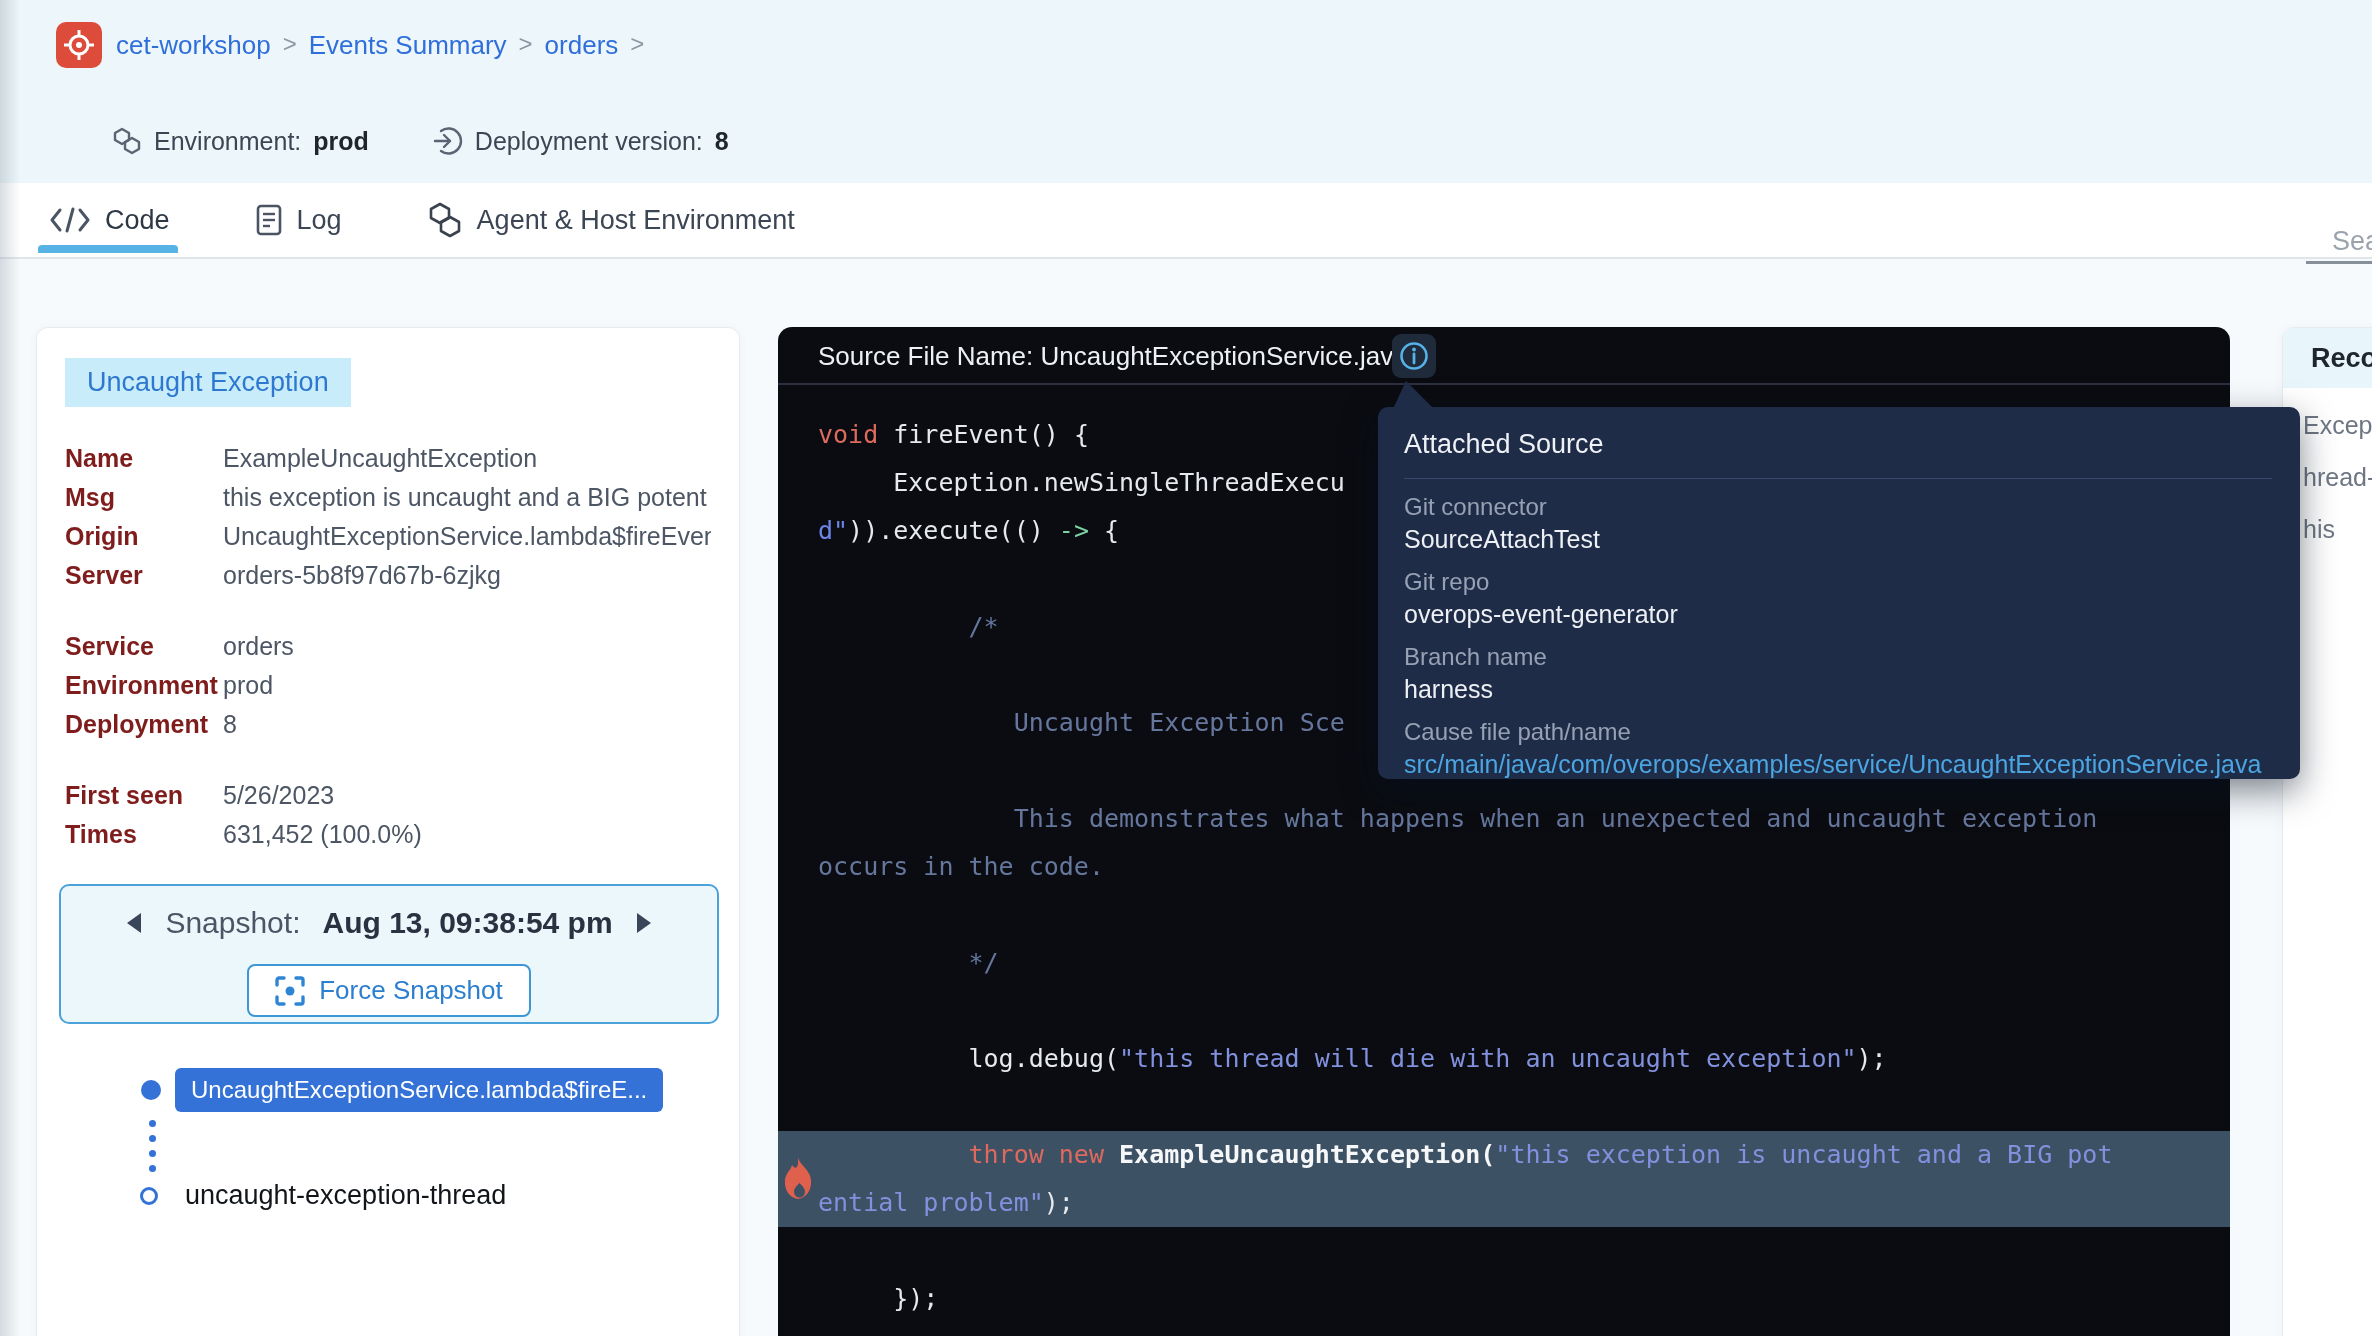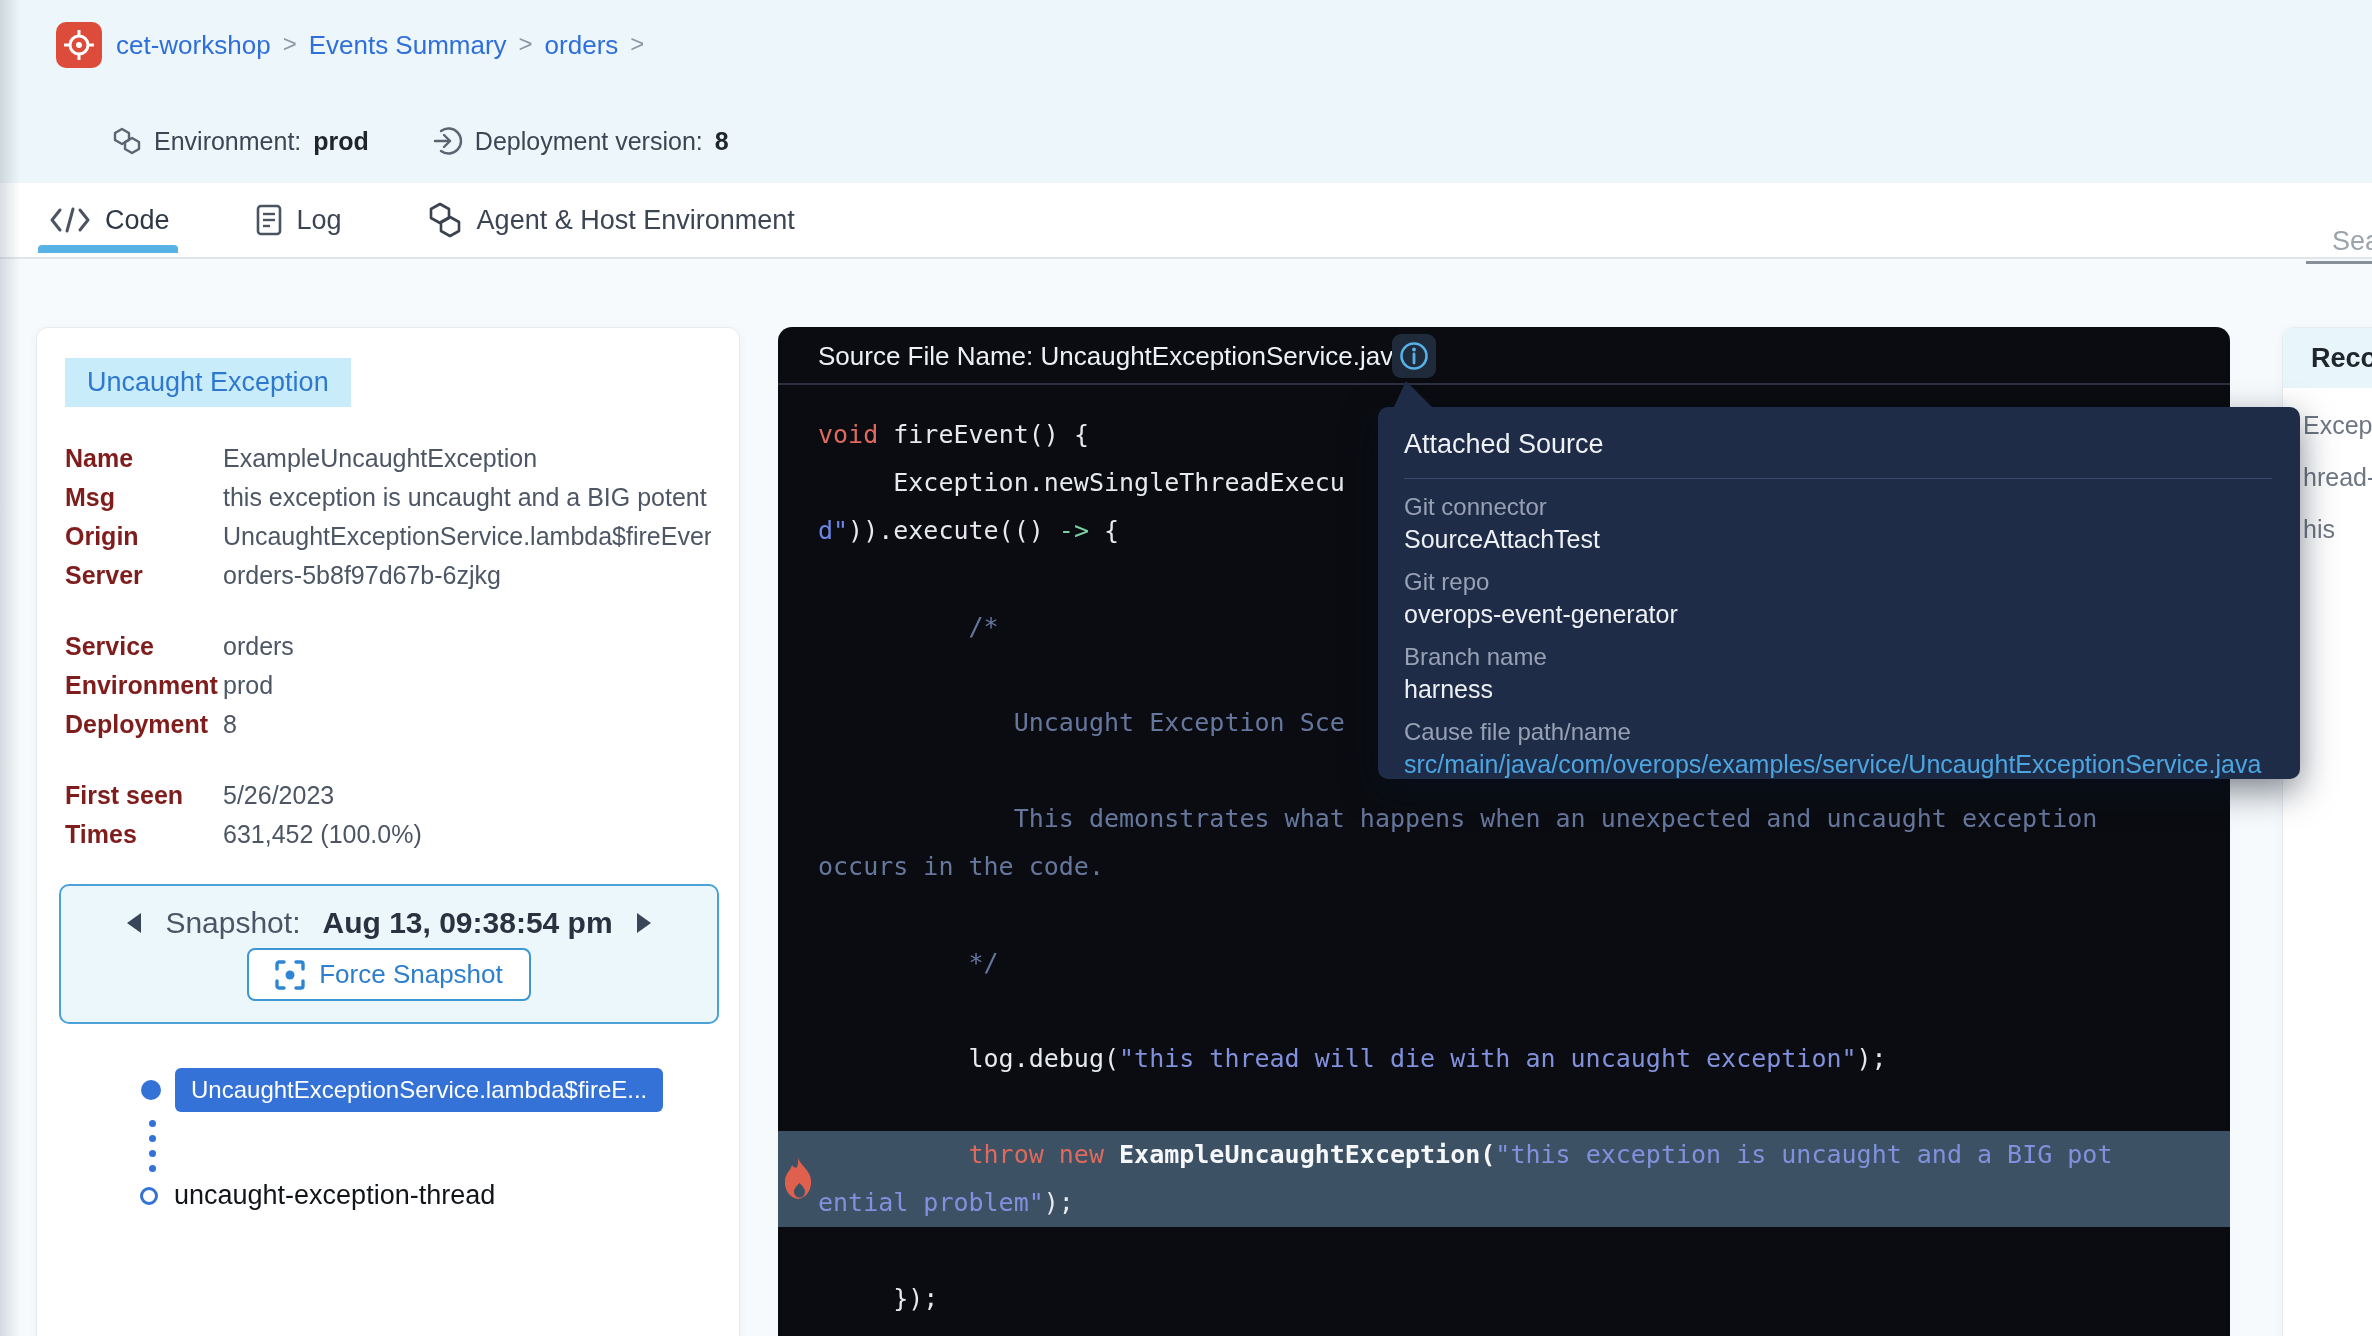--- a/index.html
+++ b/index.html
@@ -36,28 +36,28 @@
   .left-card { position:absolute; left:36px; top:327px; width:704px; height:1060px; background:#fff; border:1px solid #e7ebf0; border-radius:12px; box-shadow:0 2px 10px rgba(40,60,90,0.05); padding:30px 28px; }
   .badge { display:inline-block; background:#c9ecfb; color:#2e79cf; font-size:27px; padding:9px 22px; border-radius:0; }
   .fgroup { margin-top:32px; }
   .frow { display:flex; font-size:25px; line-height:39px; }
   .frow .fl { width:158px; flex:0 0 auto; font-weight:bold; color:#7f1d1d; }
   .frow .fv { color:#4d5664; white-space:nowrap; overflow:hidden; max-width:488px; }
   .snapbox { margin-top:30px; width:660px; height:140px; margin-left:-6px; background:#ecf7fc; border:2px solid #4aa2d9; border-radius:10px; text-align:center; padding-top:20px; }
   .snaprow { display:flex; align-items:center; justify-content:center; gap:22px; font-size:30px; color:#4b5565; }
   .snaprow b { color:#2a3140; }
   .snap-arrow { background:none; border:none; cursor:pointer; line-height:0; }
-  .force-btn { margin-top:8px; display:inline-flex; align-items:center; gap:14px; background:#fff; border:2px solid #3d97d4; border-radius:8px; padding:9px 26px; font-size:26px; color:#2c7ecf; cursor:pointer; font-family:"Liberation Sans",sans-serif; }
+  .force-btn { margin-top:24px; display:inline-flex; align-items:center; gap:14px; background:#fff; border:2px solid #3d97d4; border-radius:8px; padding:9px 26px; font-size:26px; color:#2c7ecf; cursor:pointer; font-family:"Liberation Sans",sans-serif; }
   .stack { margin-top:44px; position:relative; padding-left:0; }
   .stack-row1 { display:flex; align-items:center; gap:14px; }
   .sdot { width:20px; height:20px; border-radius:50%; background:#3472d8; flex:0 0 auto; margin-left:76px; }
   .sframe { background:#3472d8; color:#fff; font-size:24px; border-radius:6px; padding:8px 16px; white-space:nowrap; cursor:pointer; }
   .sconnector { margin:8px 0 8px 84px; display:flex; flex-direction:column; gap:8px; }
   .sconnector i { width:7px; height:7px; border-radius:50%; background:#3472d8; }
-  .stack-row2 { display:flex; align-items:center; gap:16px; margin-top:2px; }
+  .stack-row2 { display:flex; align-items:center; gap:27px; margin-top:2px; }
   .sring { width:18px; height:18px; border-radius:50%; border:3px solid #3472d8; background:#fff; flex:0 0 auto; margin-left:75px; }
   .sthread { font-size:27px; color:#111519; cursor:pointer; }
 
   
   .code-panel { position:absolute; left:778px; top:327px; width:1452px; height:1060px; background:#0a0c11; border-radius:14px 14px 0 0; z-index:1; }
   .code-header { position:relative; height:58px; border-bottom:2px solid #2c3042; }
   .code-header .ch-title { position:absolute; left:40px; top:0; line-height:58px; font-size:26px; color:#eef1f4; }
   .info-btn { position:absolute; left:614px; top:7px; width:44px; height:44px; background:#1f2a3b; border:none; border-radius:9px; display:flex; align-items:center; justify-content:center; cursor:pointer; }
   .code-lines { position:absolute; left:0; top:84px; width:100%; }
   .code-line { height:48px; line-height:48px; white-space:pre; overflow:hidden; font-family:"DejaVu Sans Mono", monospace; font-size:25px; color:#e6e9ee; padding-left:40px; }

